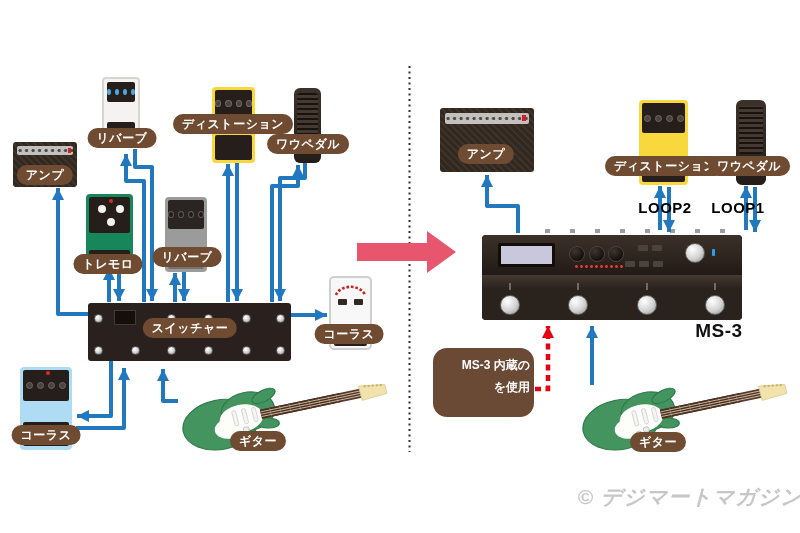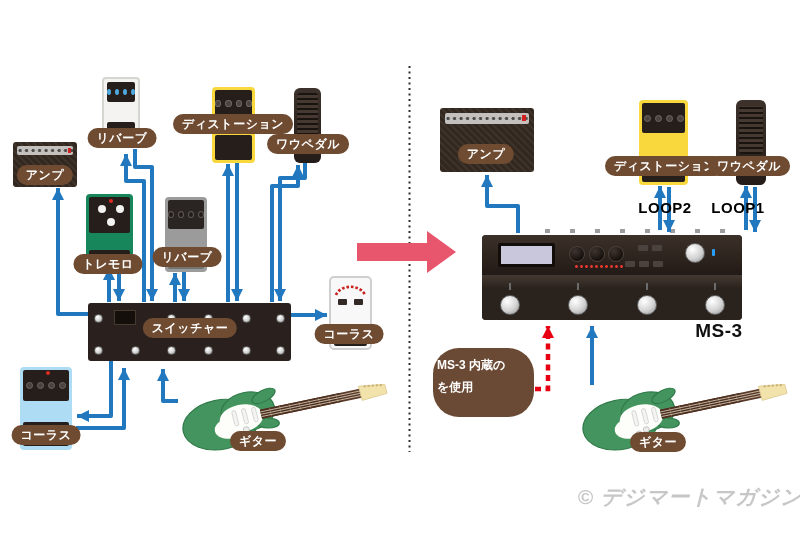--- a/index.html
+++ b/index.html
@@ -16,22 +16,22 @@
   .knob.blue{width:6px;height:6px;background:#4fa8e0;border:none;}
   .led{position:absolute;width:4px;height:4px;border-radius:50%;background:#e02b20;}
   
   .lbl{position:absolute;transform:translate(-50%,-50%);background:#6f4b31;color:#fff;
        font-weight:bold;font-size:12px;line-height:1;padding:4px 9px;border-radius:999px;
        white-space:nowrap;z-index:10;letter-spacing:.5px;}
   .plain{position:absolute;transform:translate(-50%,-50%);color:#000;font-size:15px;
          font-weight:600;z-index:6;white-space:nowrap;letter-spacing:.5px;}
   .unitname{position:absolute;transform:translate(-50%,-50%);color:#111;font-size:19px;
             font-weight:bold;z-index:10;letter-spacing:.5px;}
-  .note{position:absolute;background:#6b4a35;color:#fff;border-radius:26px;z-index:10;
-        font-size:12px;font-weight:bold;text-align:left;padding:7px 4px;line-height:1.8;}
+  .note{position:absolute;background:#6b4a35;color:#fff;border-radius:14px;z-index:10;
+        font-size:12px;font-weight:bold;text-align:right;padding:7px 4px;line-height:1.8;}
   .watermark{position:absolute;transform:translate(-50%,-50%);color:#c7c7c7;z-index:1;
              font-size:21px;font-weight:bold;font-style:italic;letter-spacing:1px;white-space:nowrap;}
   
   .ampstrip{position:absolute;background:#c4c0bd;border-radius:2px;
             background-image:radial-gradient(circle at 3px 50%,#4c4c4c 1.4px,rgba(0,0,0,0) 1.9px);
             background-size:6.5px 100%;background-repeat:repeat-x;}
   .ampred{position:absolute;width:4px;height:6px;background:#d42020;}
   .amptex{background:#33281f;background-image:repeating-linear-gradient(45deg,rgba(255,255,255,.05) 0 2px,rgba(0,0,0,0) 2px 5px);}
   
   .fsw{position:absolute;border-radius:50%;background:radial-gradient(circle at 35% 30%,#ffffff,#d2d2d2 55%,#8d8d8d);border:1px solid #616161;box-sizing:border-box;}

